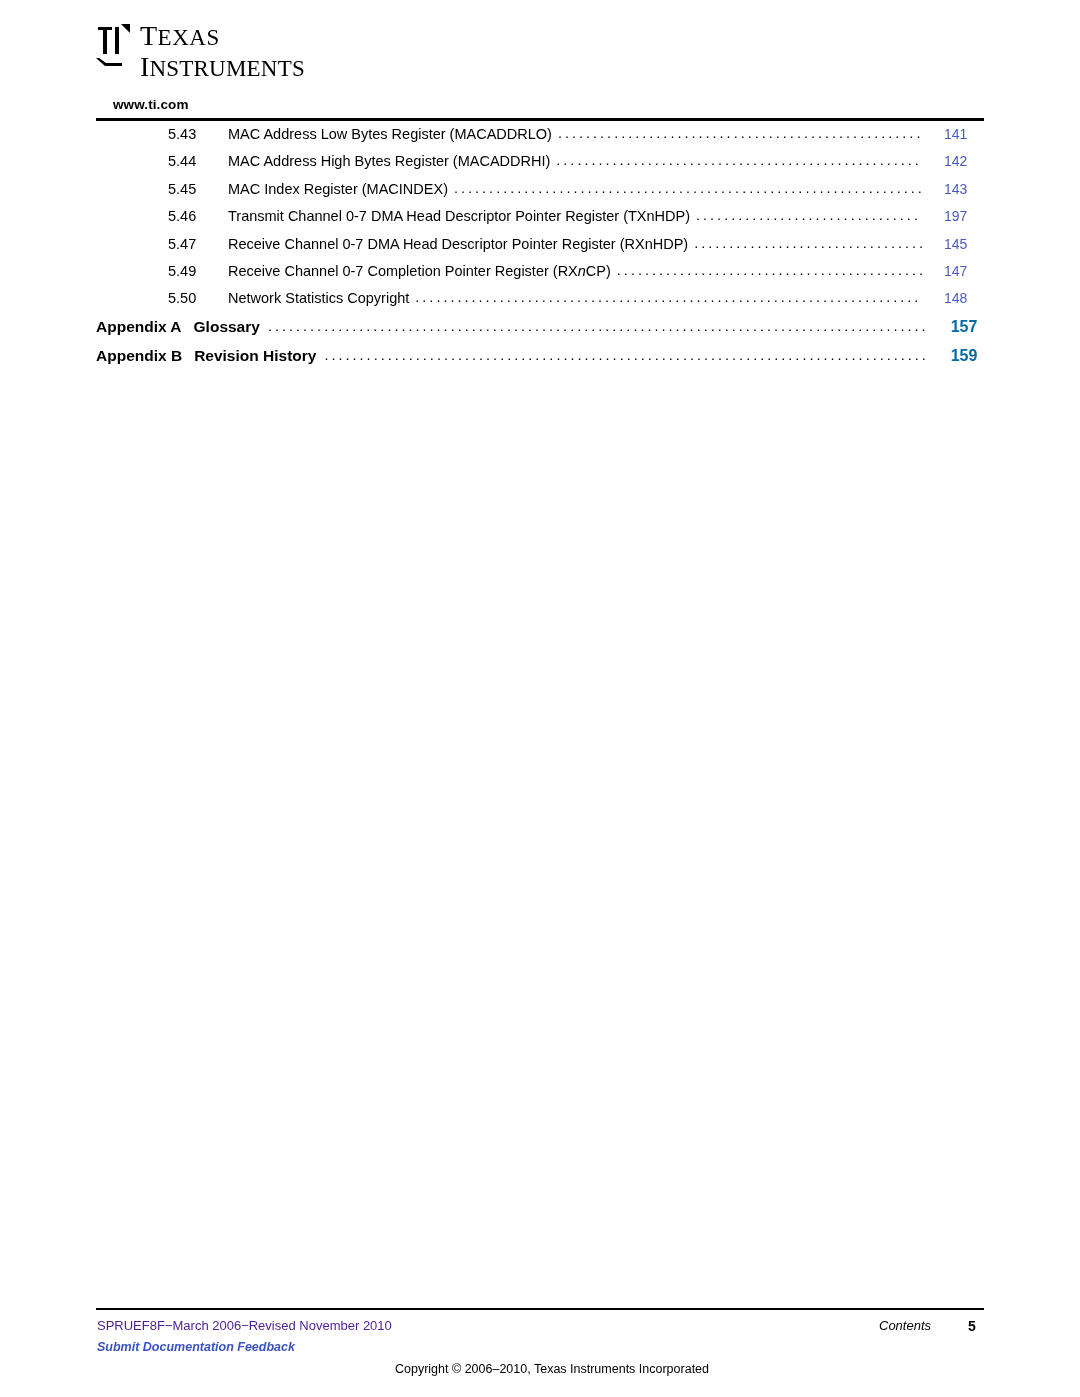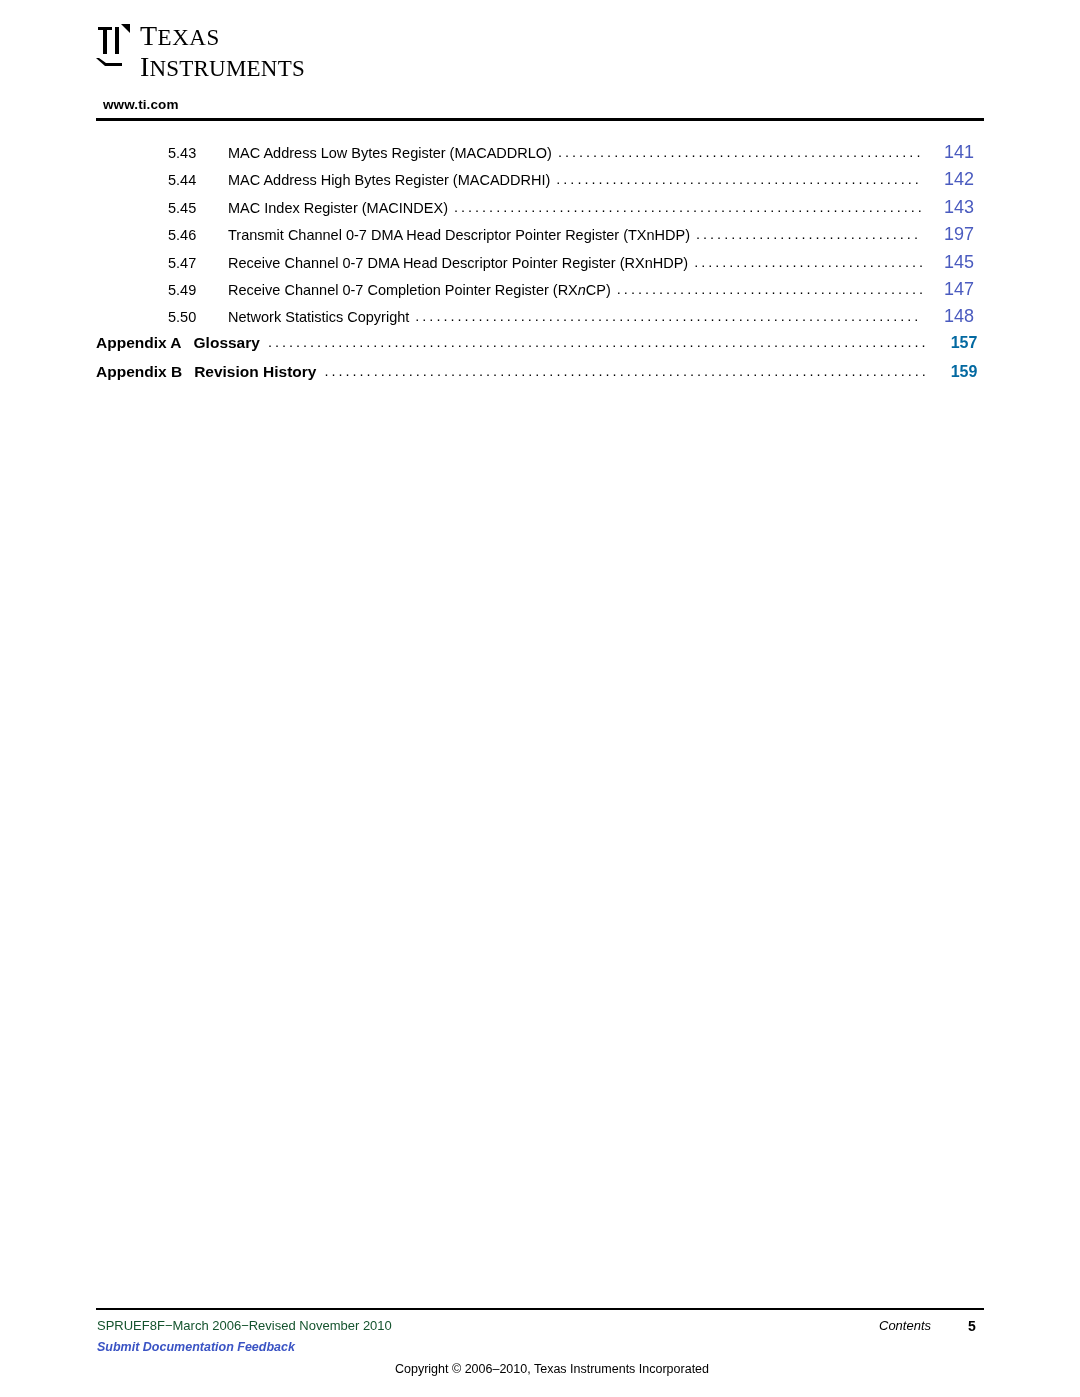--- a/index.html
+++ b/index.html
@@ -54,41 +54,41 @@
     font-size: 23px;
     letter-spacing: 0.2px;
     display: block;
     margin-top: 3px;
   }
   .ti-logo-text .cap {
     font-size: 28px;
   }
   .url {
     position: absolute;
-    left: 103px;
+    left: 113px;
     top: 97px;
     font-size: 13.5px;
     font-weight: bold;
     color: #000;
     letter-spacing: 0.1px;
   }
   .header-rule {
     position: absolute;
     left: 96px;
     top: 118px;
     width: 888px;
     height: 2.5px;
     background: #000000;
   }
 
   
   .toc {
     position: absolute;
     left: 96px;
-    top: 142px;
+    top: 126px;
     width: 888px;
   }
   .toc-row {
     display: flex;
     align-items: baseline;
     font-size: 14.5px;
     color: #000;
     height: 27.4px;
     white-space: nowrap;
   }
@@ -117,21 +117,21 @@
     font-size: 14.5px;
     color: #000;
     line-height: 14px;
     white-space: nowrap;
   }
   .toc-row .page {
     flex: 0 0 40px;
     text-align: left;
     padding-left: 22px;
     color: #4a5bbf;
-    font-size: 18px;
+    font-size: 14px;
   }
 
   
   .toc-row.appendix {
     font-weight: bold;
     font-size: 15.5px;
     height: 29px;
   }
   .toc-row.appendix .apx-label {
     flex: 0 0 auto;
@@ -163,21 +163,21 @@
     top: 1308px;
     width: 888px;
     height: 1.5px;
     background: #000000;
   }
   .footer-left {
     position: absolute;
     left: 97px;
     top: 1318px;
     font-size: 13px;
-    color: #14532d;
+    color: #4c1d95;
   }
   .footer-contents {
     position: absolute;
     left: 879px;
     top: 1318px;
     font-size: 13px;
     font-style: italic;
     color: #000;
   }
   .footer-pagenum {

